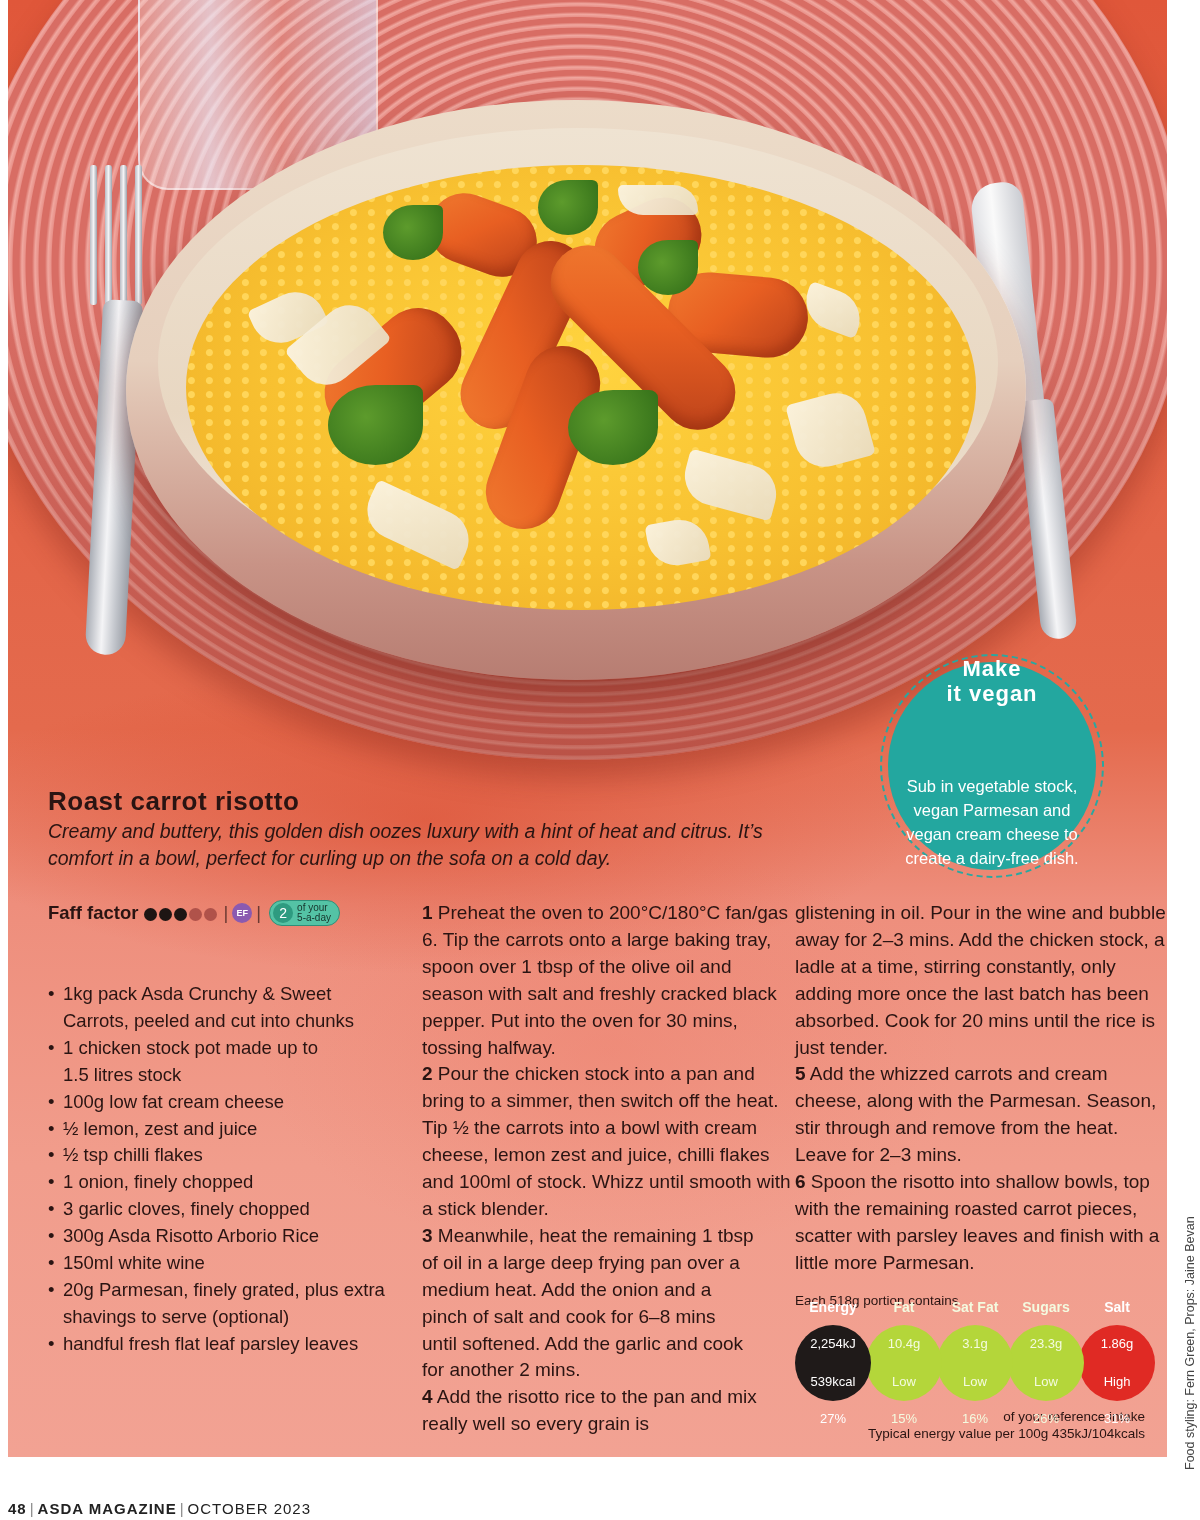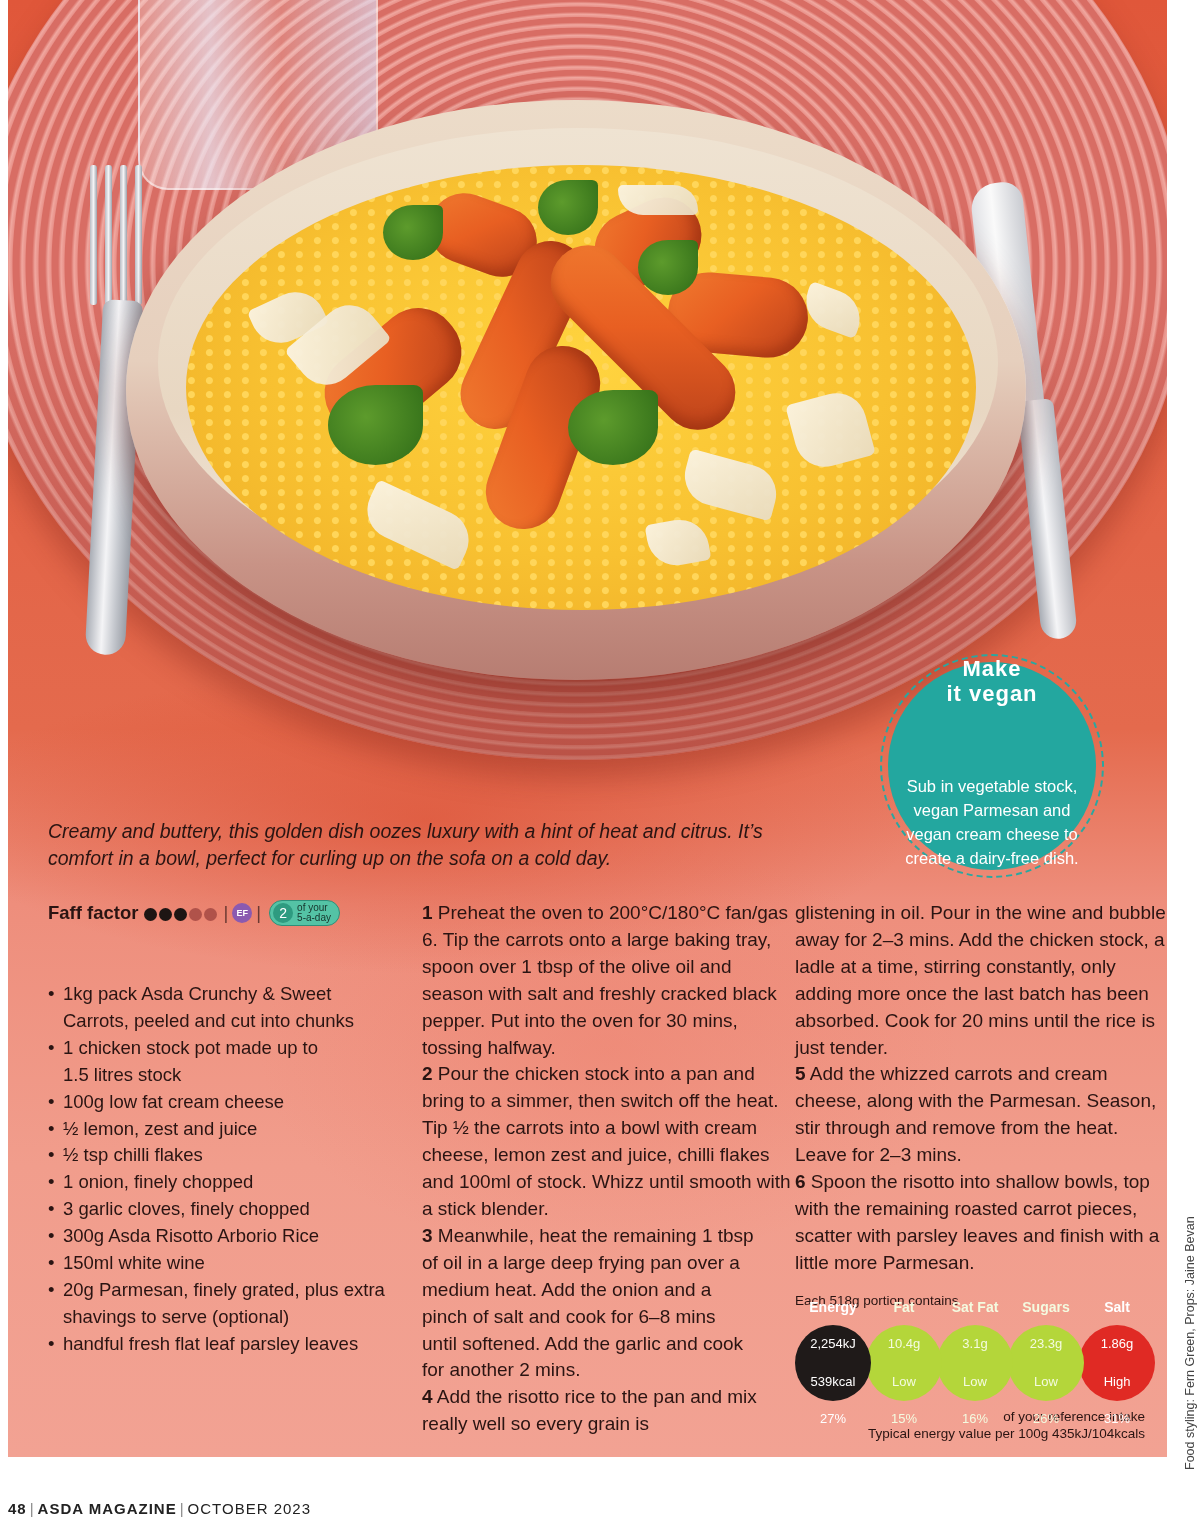--- a/index.html
+++ b/index.html
@@ -199,20 +199,21 @@
     <div class="scallop"></div>
     <div class="circle">
       <div class="vegan-title">
         <div>Make</div>
         <div>it vegan</div>
       </div>
       <div class="vegan-body">Sub in vegetable stock, vegan Parmesan and vegan cream cheese to create a dairy-free dish.</div>
     </div>
   </div>
 
+  <h1 class="title">Roast carrot risotto</h1>
   <p class="intro">Creamy and buttery, this golden dish oozes luxury with a hint of heat and citrus. It’s comfort in a bowl, perfect for curling up on the sofa on a cold day.</p>
 
   <div class="meta">
     <div class="faff-row">
       <b style="margin-right:6px">Faff factor</b>
       <span id="faff-dots"><span class="dot on"></span><span class="dot on"></span><span class="dot on"></span><span class="dot off"></span><span class="dot off"></span></span>
       <span class="sep">|</span>
       <span class="ef-badge">EF</span>
       <span class="sep">|</span>
       <span class="fiveaday">

